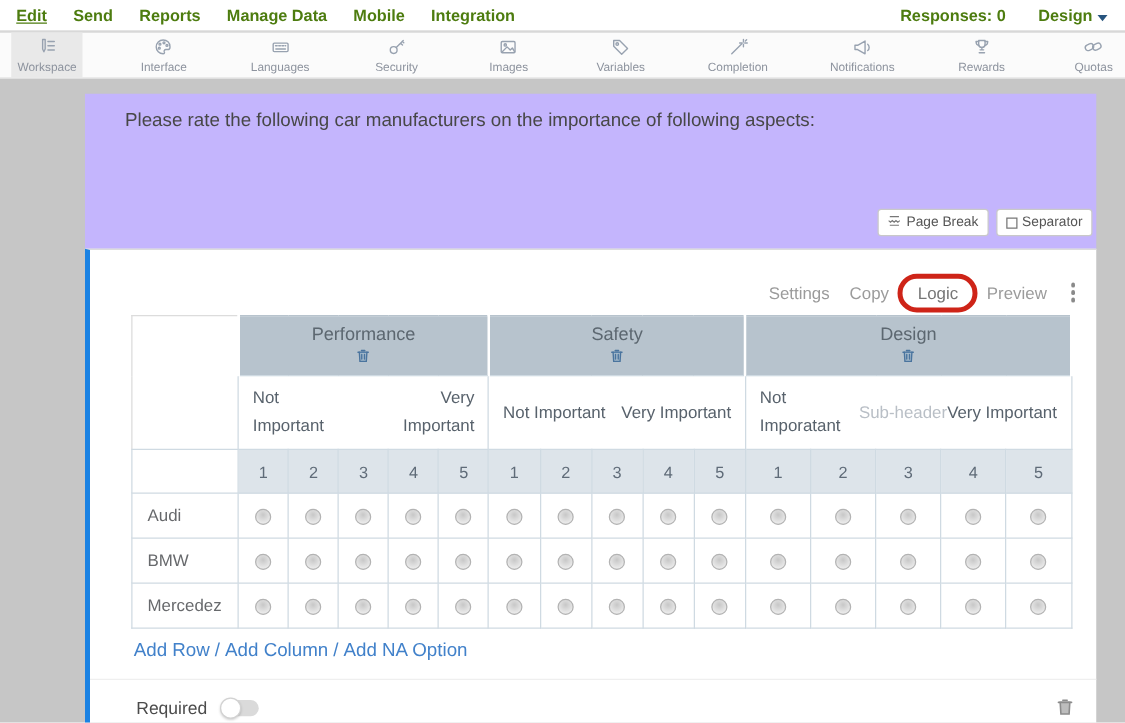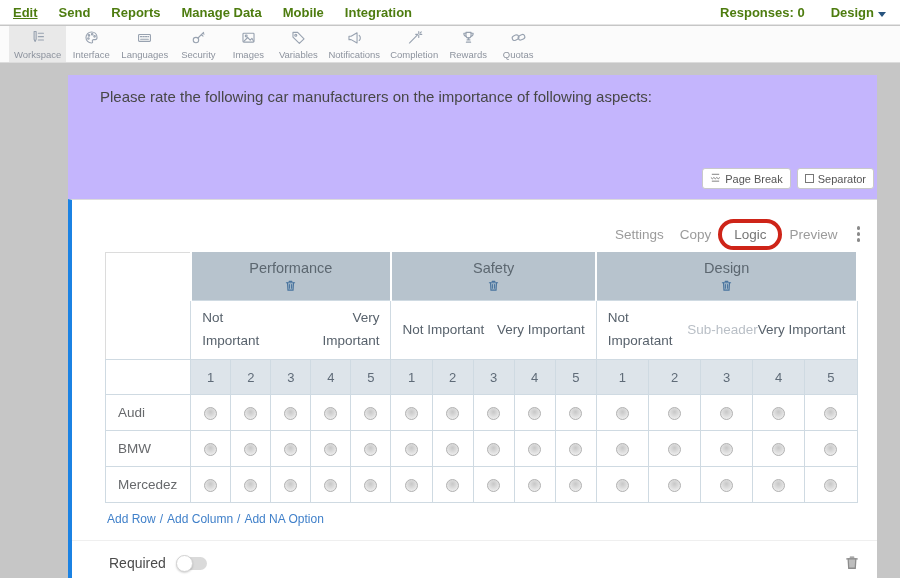--- a/index.html
+++ b/index.html
@@ -11,21 +11,21 @@
     border-bottom:1px solid #e4e4e4; display:flex; align-items:center; gap:21px;
     padding:0 14px 0 13px; font-size:13px; font-weight:700; color:#4d7c0f; z-index:5; }
   .navitem { cursor:pointer; }
   .navitem.active { text-decoration:underline; }
   .nav-right { margin-left:auto; display:flex; align-items:center; gap:26px; }
   .caret { display:inline-block; width:0; height:0; border-left:4px solid transparent;
     border-right:4px solid transparent; border-top:5px solid #27547e; margin-left:4px; }
 
   
   .toolbar { position:absolute; top:26px; left:0; width:900px; height:37px; background:#fbfbfb;
-    border-bottom:1px solid #dcdcdc; display:flex; align-items:stretch; padding-left:9px; z-index:5; }
+    border-bottom:1px solid #dcdcdc; display:flex; align-items:stretch; padding-left:9px; z-index:5;justify-content:space-between; }
   .titem { min-width:50px; padding:3px 5px 2px; display:flex; flex-direction:column; align-items:center;
     justify-content:space-between; font-size:9.5px; color:#8d939e; cursor:pointer; }
   .titem.active { background:#e9e9e9; }
   .titem svg { width:17px; height:17px; color:#98a2b0; flex:none; }
   .tlabel { white-space:nowrap; }
   .urlbox { position:absolute; left:586px; top:32px; width:224px; height:26px; background:#fff;
     border:1px solid #c9c9c9; border-radius:2px; display:flex; align-items:center; overflow:hidden; }
   .urltext { flex:1; font-size:11.5px; color:#3c3c3c; padding-left:8px; white-space:nowrap; overflow:hidden; }
   .url-edit { width:28px; height:100%; background:#ececec; display:flex; align-items:center; justify-content:center; cursor:pointer; flex:none; }
   .preview-btn { position:absolute; left:816px; top:32px; width:77px; height:26px; background:#1464a8;
@@ -73,21 +73,21 @@
   .subc { color:#b9bfc6; white-space:nowrap; }
   tr.nums { height:35px; }
   tr.nums td { background:#dde4ea; text-align:center; color:#5f6b78; }
   tr.nums td.empty { background:#fff; }
   tr.drow { height:36px; }
   td.rlabel { padding-left:12px; color:#67696c; font-size:13.5px; background:#fff; }
   td.rcell { text-align:center; background:#fff; }
   .radio { display:inline-block; width:13px; height:13px; border-radius:50%; border:1px solid #b3b3b3;
     background:radial-gradient(circle at 50% 35%, #c7c7c7, #ebebeb 75%); vertical-align:middle; cursor:pointer; }
 
-  .links-row { margin:9px 0 0 35px; font-size:12px; color:#4181ca; }
+  .links-row { margin:9px 0 0 35px; font-size:15px; color:#4181ca; }
   .links-row .lnk { cursor:pointer; }
   .links-row .slash { margin:0 4px; }
 
   .divider { margin-top:14px; border-top:1px solid #efefef; }
   .required-row { display:flex; align-items:center; padding:14px 18px 0 37px; }
   .req-label { font-size:14px; color:#4b4b4b; }
   .toggle { margin-left:11px; width:30px; height:13px; background:#dadada; border-radius:7px;
     position:relative; cursor:pointer; }
   .knob { position:absolute; left:-1px; top:-2px; width:17px; height:17px; border-radius:50%;
     background:#fff; border:1px solid #d2d2d2; box-shadow:0 1px 2px rgba(0,0,0,.18); }
@@ -151,31 +151,31 @@
   </div>
   <div class="titem">
     <span><svg viewBox="0 0 20 20" fill="none" stroke="currentColor" stroke-width="1.3" stroke-linecap="round" stroke-linejoin="round">
           <path d="M3.5 4h5.5l7.5 7.5-5.5 5.5L3.5 9.5z"></path>
           <circle cx="6.8" cy="7.3" r="1.2"></circle>
         </svg></span>
     <span class="tlabel">Variables</span>
   </div>
   <div class="titem">
     <span><svg viewBox="0 0 20 20" fill="none" stroke="currentColor" stroke-width="1.3" stroke-linecap="round" stroke-linejoin="round">
+          <path d="M4 16.5 13.5 7"></path>
+          <path d="M15 3v2.4M13.8 6.3h-2.4M16.2 6.3h2.4M15 7.5v2.4M16.8 4.5l1.2-1.2"></path>
+        </svg></span>
+    <span class="tlabel">Completion</span>
+  </div>
+  <div class="titem">
+    <span><svg viewBox="0 0 20 20" fill="none" stroke="currentColor" stroke-width="1.3" stroke-linecap="round" stroke-linejoin="round">
           <path d="M3.5 8.5v4h2.5l7 4v-12l-7 4z"></path>
           <path d="M15.5 7.5a4 4 0 0 1 0 6"></path>
         </svg></span>
     <span class="tlabel">Notifications</span>
-  </div>
-  <div class="titem">
-    <span><svg viewBox="0 0 20 20" fill="none" stroke="currentColor" stroke-width="1.3" stroke-linecap="round" stroke-linejoin="round">
-          <path d="M4 16.5 13.5 7"></path>
-          <path d="M15 3v2.4M13.8 6.3h-2.4M16.2 6.3h2.4M15 7.5v2.4M16.8 4.5l1.2-1.2"></path>
-        </svg></span>
-    <span class="tlabel">Completion</span>
   </div>
   <div class="titem">
     <span><svg viewBox="0 0 20 20" fill="none" stroke="currentColor" stroke-width="1.3" stroke-linecap="round" stroke-linejoin="round">
           <path d="M7 4h6v3.5a3 3 0 0 1-6 0z"></path>
           <path d="M7 5H4.5c0 2.2 1 3.4 2.6 3.7M13 5h2.5c0 2.2-1 3.4-2.6 3.7"></path>
           <path d="M10 10.5v2.3M7.5 15.5h5M8.3 12.8h3.4"></path>
         </svg></span>
     <span class="tlabel">Rewards</span>
   </div>
   <div class="titem">

